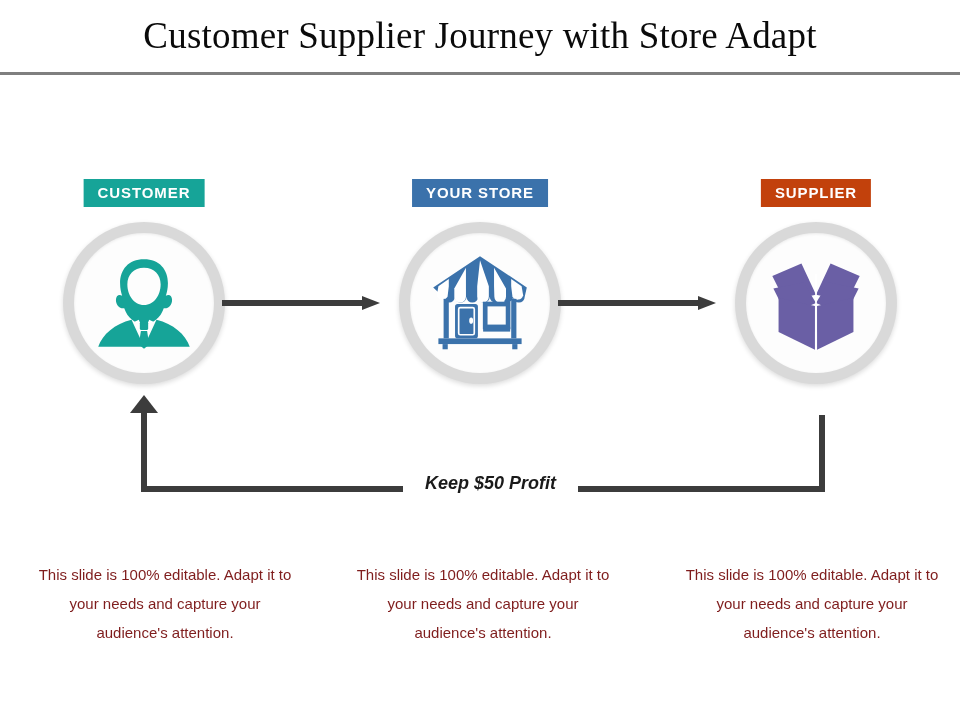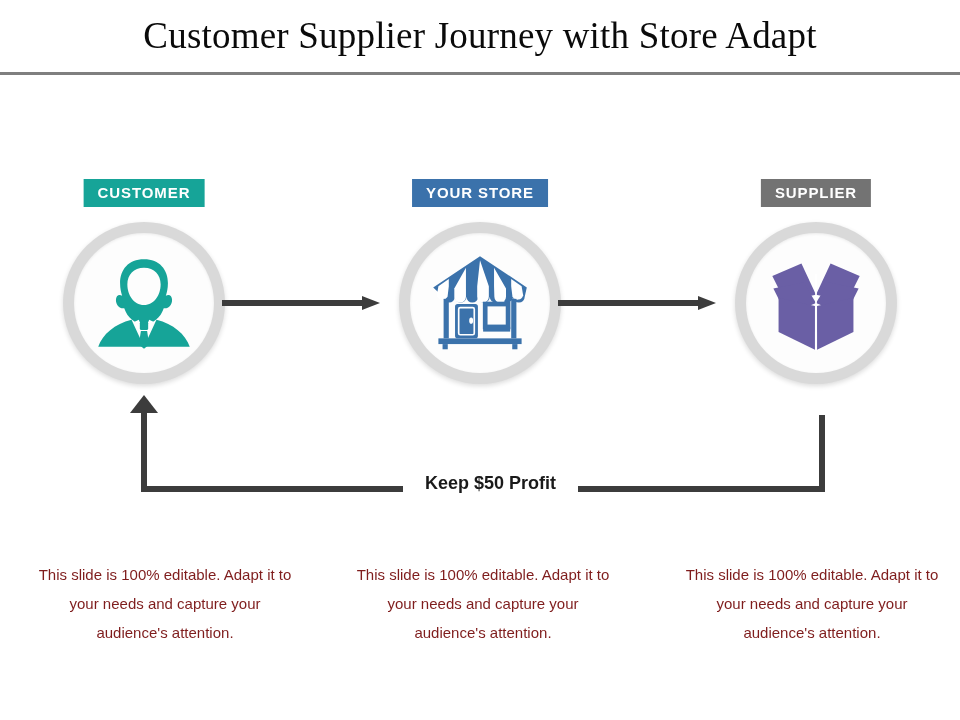--- a/index.html
+++ b/index.html
@@ -144,20 +144,21 @@
     border-left: 18px solid #3c3c3c;
   }
 
   
   #loop {
     position: absolute;
     left: 0;
     top: 390px;
     width: 960px;
     height: 120px;
+    font-style: italic;
   }
   #loop-left-stem {
     position: absolute;
     left: 141px;
     top: 20px;
     width: 6px;
     height: 82px;
     background: #3c3c3c;
   }
   #loop-left-head {
@@ -286,21 +287,21 @@
         <rect x="53" y="73" width="26" height="4.5" fill="#3b72ab"></rect>
 
         <rect x="10" y="84" width="80" height="5.5" fill="#3b72ab"></rect>
         <rect x="14" y="89.5" width="5" height="5" fill="#3b72ab"></rect>
         <rect x="81" y="89.5" width="5" height="5" fill="#3b72ab"></rect>
       </svg>
     </div>
   </div>
 
   <div class="node" id="node-supplier">
-    <div class="node-badge" style="background:#737373;">
+    <div class="node-badge" style="background:#c2410c;">
       <span>SUPPLIER</span>
     </div>
     <div class="medallion">
       <svg class="medallion-art" viewBox="0 0 100 100">
 
         <path d="M8 24 L36 12 L50 42 L20 48 Z" fill="#6a5fa5"></path>
 
         <path d="M92 24 L64 12 L50 42 L80 48 Z" fill="#6a5fa5"></path>
 
         <path d="M9 36 L38 30 L50 50 L22 62 Z" fill="#6a5fa5"></path>

